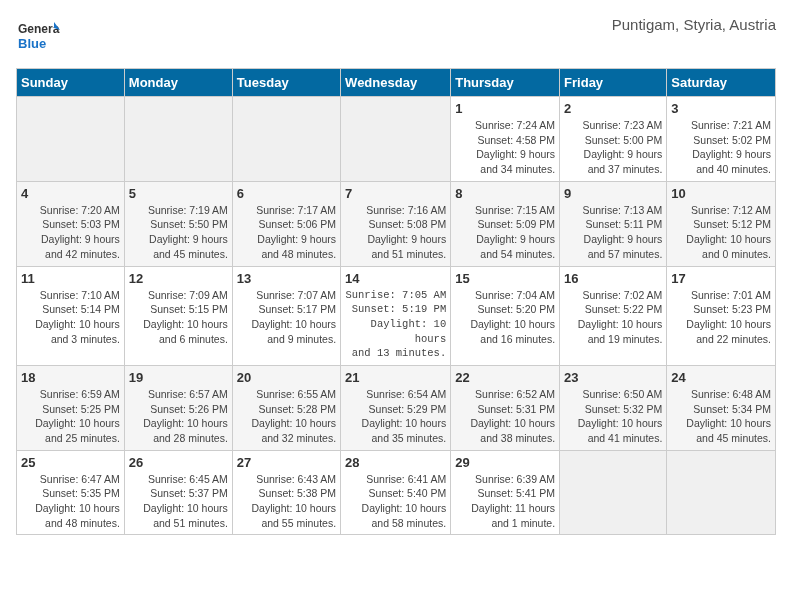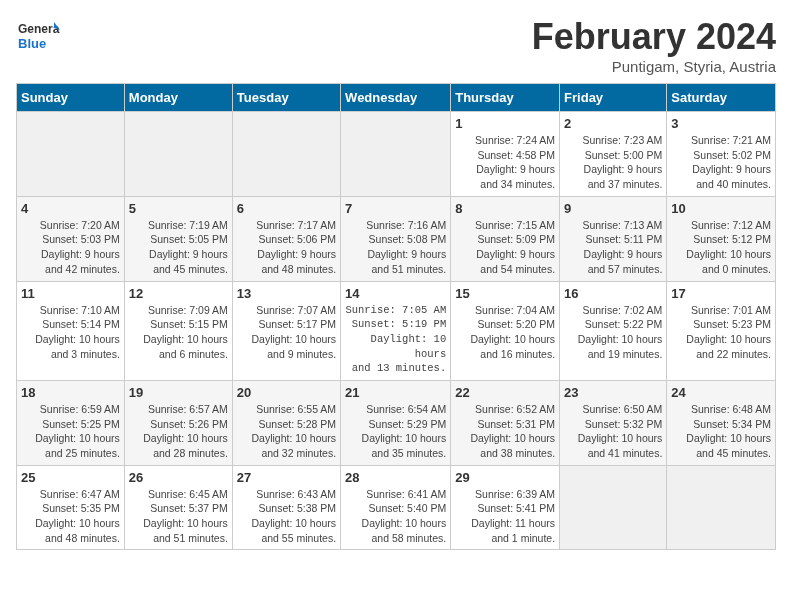--- a/index.html
+++ b/index.html
@@ -86,21 +86,20 @@
 <div class="header-area">
   <div class="logo">
   <svg width="44" height="44" viewBox="0 0 44 44">
     <rect x="0" y="0" width="44" height="44" fill="none"></rect>
     <text x="2" y="17" font-size="12" font-weight="bold" font-family="Arial" fill="#333">General</text>
     <text x="2" y="32" font-size="13" font-weight="bold" font-family="Arial" fill="#1a73c8">Blue</text>
     <polygon points="38,6 44,14 38,12" fill="#1a73c8"></polygon>
   </svg>
 </div>
   <div class="title-area">
-    <div class="month-title">February 2024</div>
     <div class="subtitle">Puntigam, Styria, Austria</div>
   </div>
 </div>
 
 <table>
   <thead>
     <tr id="weekday-header">
     <th>Sunday</th>
         <th>Monday</th>
         <th>Tuesday</th>
@@ -142,21 +141,21 @@
         <td>
           <span class="day-number">4</span>
           <div class="day-info" style="white-space: pre-line;">Sunrise: 7:20 AM
 Sunset: 5:03 PM
 Daylight: 9 hours
 and 42 minutes.</div>
         </td>
         <td>
           <span class="day-number">5</span>
           <div class="day-info" style="white-space: pre-line;">Sunrise: 7:19 AM
-Sunset: 5:05 PM
+Sunset: 5:50 PM
 Daylight: 9 hours
 and 45 minutes.</div>
         </td>
         <td>
           <span class="day-number">6</span>
           <div class="day-info" style="white-space: pre-line;">Sunrise: 7:17 AM
 Sunset: 5:06 PM
 Daylight: 9 hours
 and 48 minutes.</div>
         </td>

